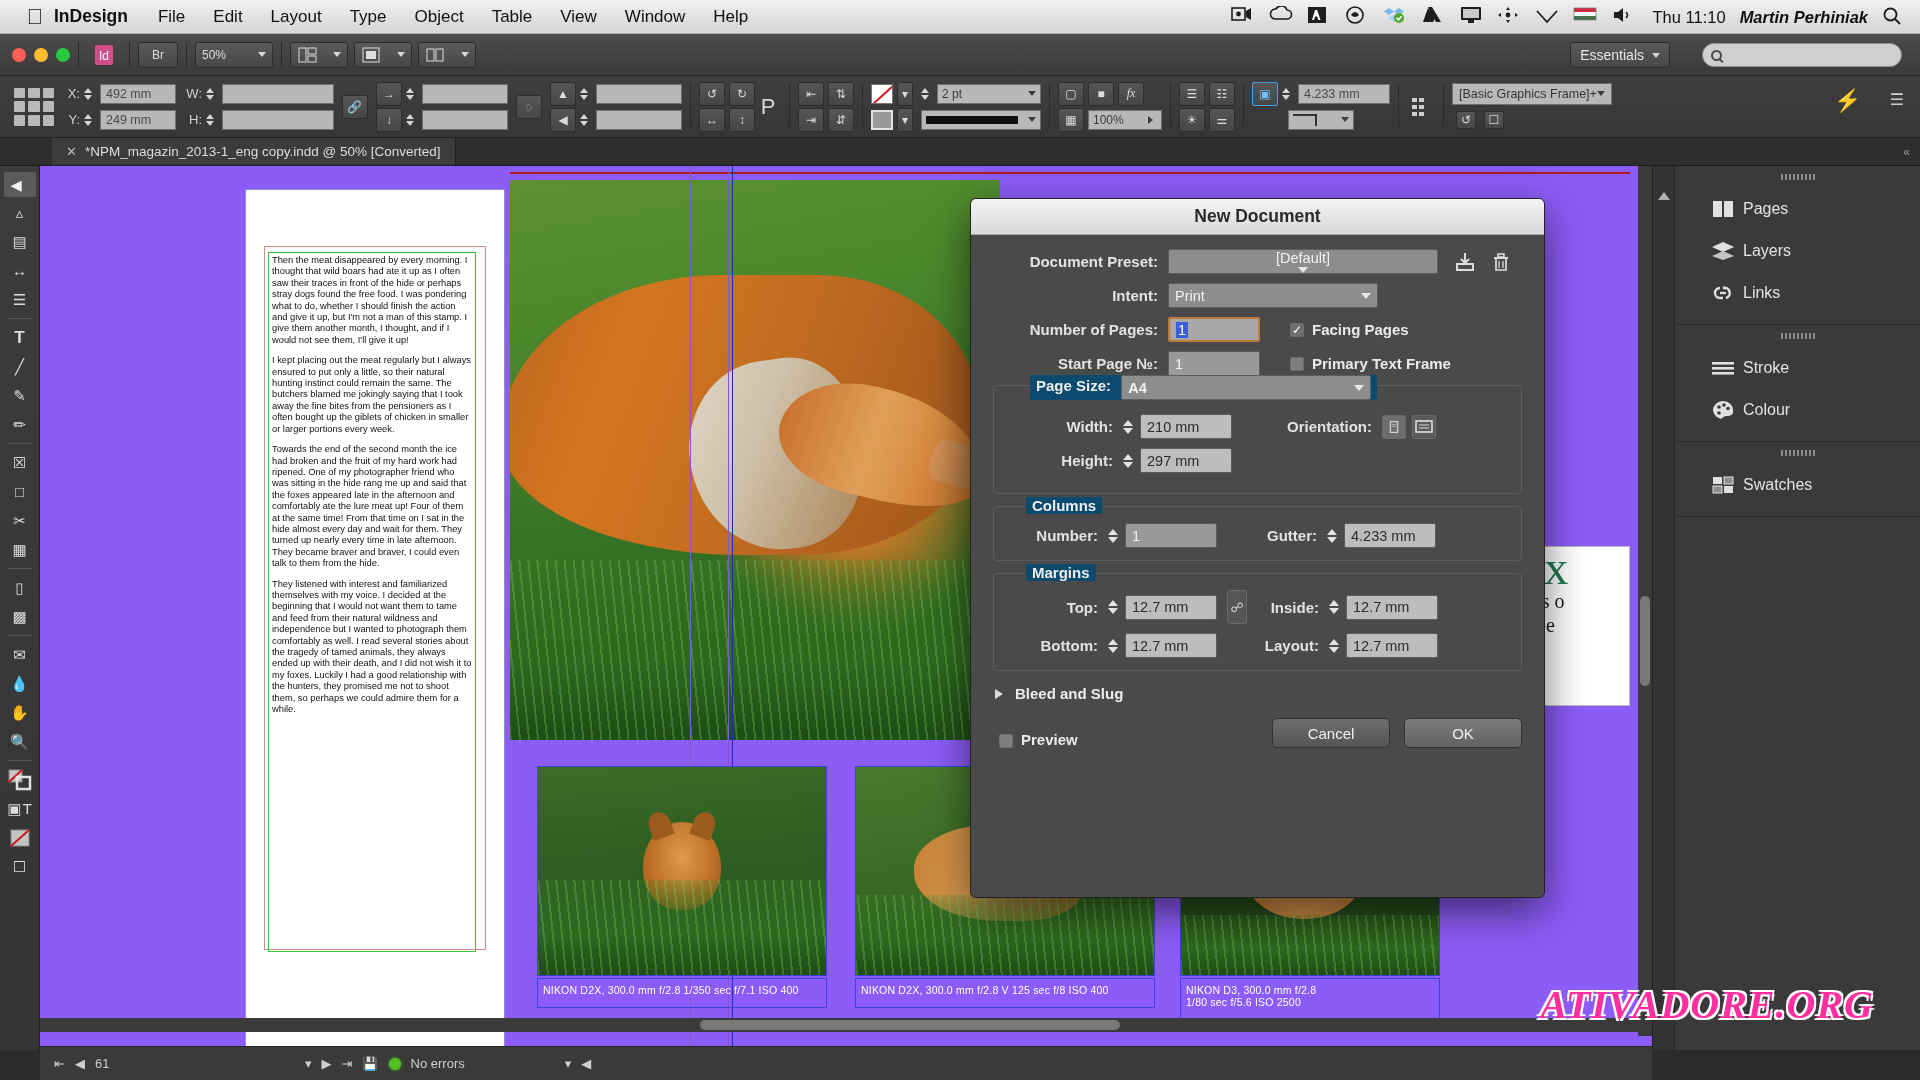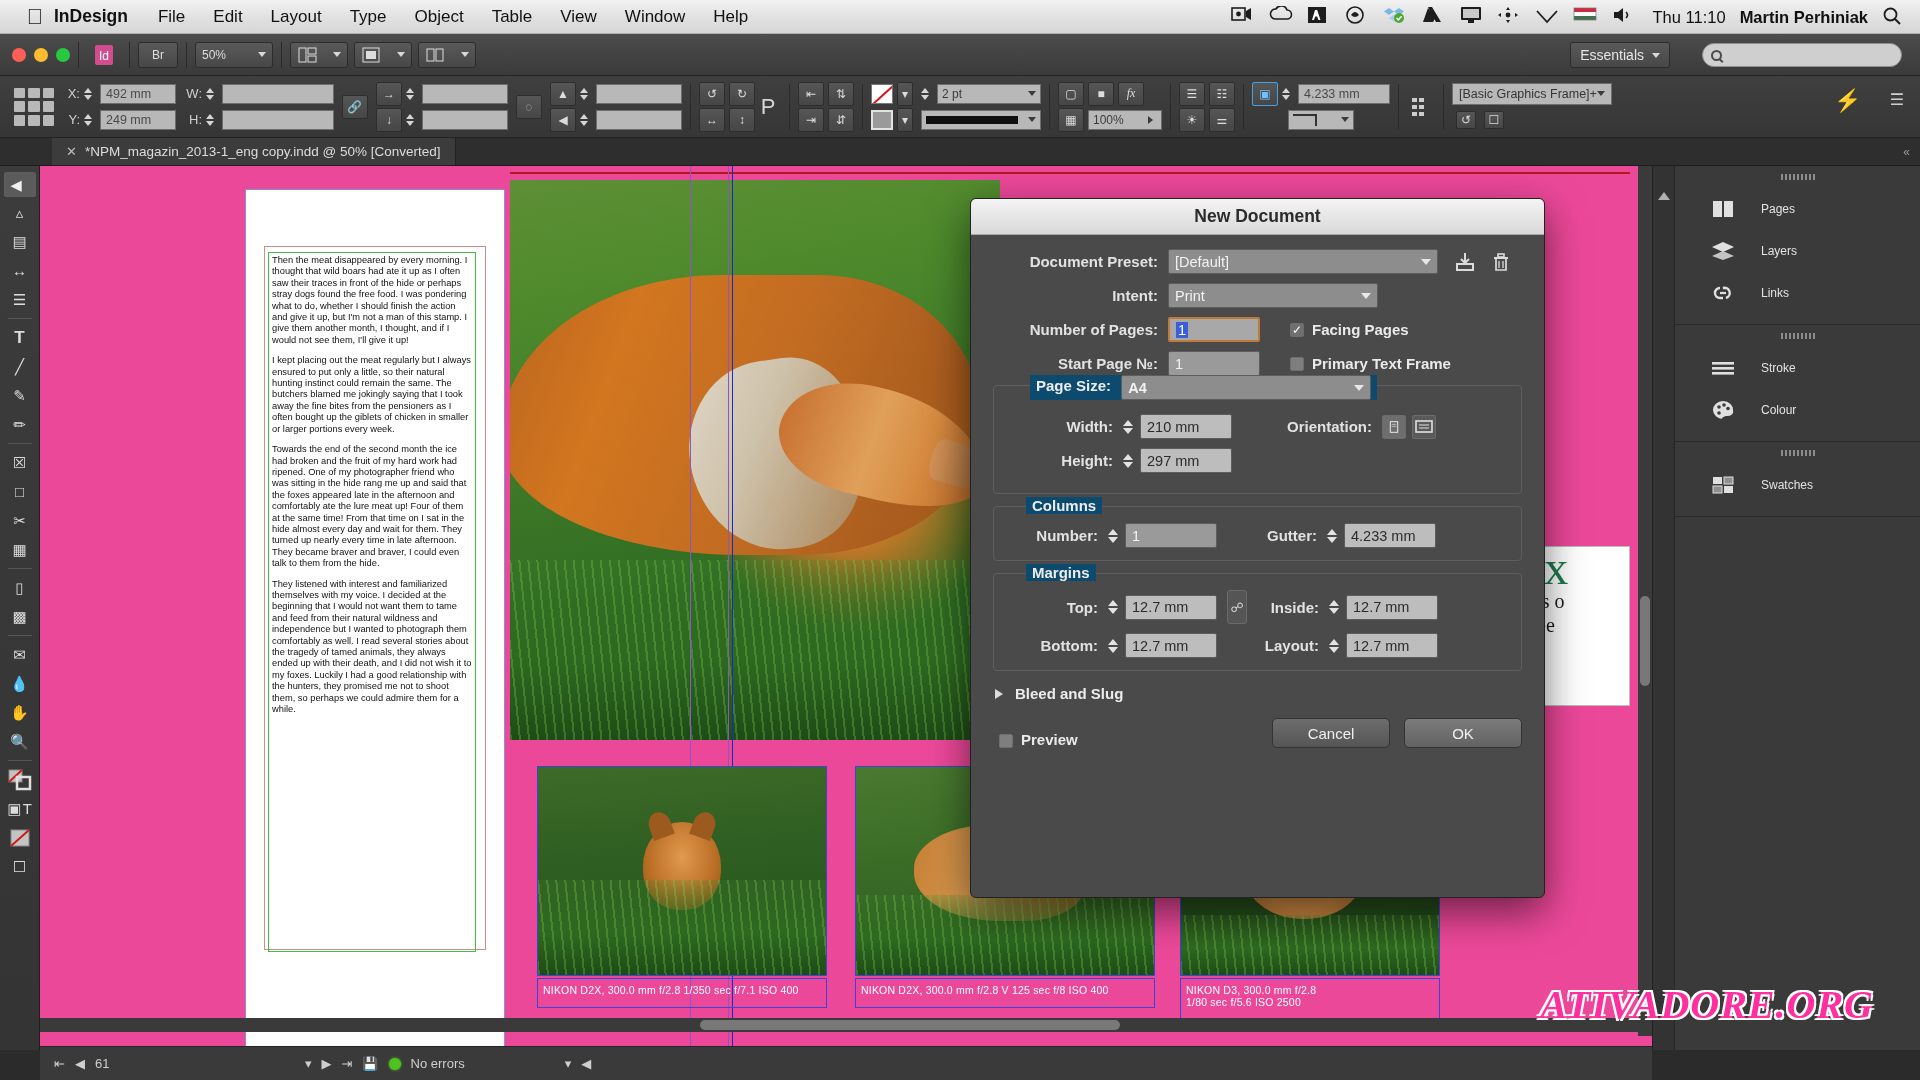--- a/index.html
+++ b/index.html
@@ -17,21 +17,21 @@
     background:linear-gradient(to bottom,#f2f2f2 0%,#e2e2e2 50%,#d6d6d6 100%);
     border-bottom:1px solid #b0b0b0;
     display:flex; align-items:center; color:#111; font-size:17px;
   }
   .apple-logo{ width:26px; margin-left:22px; font-size:22px; line-height:0.9; color:#1a1a1a; text-align:center;}
   .menubar .app-name{ font-weight:bold; margin:0 16px 0 6px; font-size:17.5px;}
   .menubar .mi{ margin:0 14px; font-size:17px; }
   .menubar .right{ position:absolute; right:14px; top:0; height:34px; display:flex; align-items:center; gap:14px;}
   .mb-ico{ width:24px; height:22px; display:inline-block; position:relative; }
   .clock{ font-size:16.5px; margin-left:4px; }
-  .uname{ font-size:16.5px; font-weight:bold; }
+  .uname{ font-size:16.5px; font-weight:bold;font-style:italic; }
 
   
   .titlebar{
     position:absolute; left:0; top:34px; width:1920px; height:42px;
     background:linear-gradient(to bottom,#4c4c4c,#3a3a3a);
     border-bottom:1px solid #222; display:flex; align-items:center;
   }
   .traffic{ display:flex; gap:8px; margin-left:12px;}
   .tl{ width:14px;height:14px;border-radius:50%;}
   .tl.r{background:#ff5f57;} .tl.y{background:#febc2e;} .tl.g{background:#28c840;}
@@ -98,21 +98,21 @@
   .toolbar{
     position:absolute;left:0;top:166px;width:40px;height:884px;
     background:linear-gradient(to bottom,#3c3c3c,#343434); border-right:1px solid #1f1f1f;
     display:flex;flex-direction:column;align-items:center;padding-top:6px;gap:2px;
   }
   .tool{ width:32px;height:27px;display:flex;align-items:center;justify-content:center;color:#dddddd;font-size:15px;border-radius:2px;}
   .tool.sel{ background:#5b5b5b;}
   .tsep{ width:24px;height:1px;background:#555;margin:3px 0;}
 
   
-  .canvas{ position:absolute;left:40px;top:166px;width:1612px;height:884px;background:#ec4899;overflow:hidden;}
+  .canvas{ position:absolute;left:40px;top:166px;width:1612px;height:884px;background:#8b5cf6;overflow:hidden;}
   .scrollv{position:absolute;right:0;top:0;width:14px;height:870px;background:#3a3a3a;}
   .scrollh{position:absolute;left:0;bottom:18px;width:1598px;height:14px;background:#3a3a3a;}
   .scrollh .thumb{position:absolute;left:660px;top:2px;width:420px;height:10px;background:#787878;border-radius:5px;}
   .scrollv .thumb{position:absolute;left:2px;top:430px;width:10px;height:90px;background:#787878;border-radius:5px;}
 
   .page-left{
     position:absolute;left:205px;top:23px;width:260px;height:858px;background:#ffffff;
     border:1px solid #8d8dd6;
   }
   .page-left .marg{position:absolute;left:18px;top:56px;right:18px;bottom:96px;border:1px solid #d08c8c;}
@@ -204,21 +204,21 @@
 
   
   .dock{
     position:absolute;right:0;top:166px;width:268px;height:884px;background:#3a3a3a;border-left:1px solid #222;
   }
   .dock-rail{position:absolute;left:0;top:0;width:22px;height:884px;background:#333;border-right:1px solid #262626;}
   .rail-arrow{position:absolute;left:5px;top:26px;width:0;height:0;border-left:6px solid transparent;border-right:6px solid transparent;border-bottom:8px solid #b0b0b0;}
   .pgroup{ border-bottom:1px solid #2a2a2a; padding:6px 0 10px 0; }
   .grip{ width:34px;height:6px;margin:2px auto 8px auto;
          background:repeating-linear-gradient(to right,#8c8c8c 0 2px, rgba(0,0,0,0) 2px 4px);}
-  .pitem{ height:42px;display:flex;align-items:center;gap:26px;padding-left:36px;color:#e3e3e3;font-size:12px;}
+  .pitem{ height:42px;display:flex;align-items:center;gap:8px;padding-left:36px;color:#e3e3e3;font-size:16px;}
   .picon{ width:24px;height:22px;display:flex;align-items:center;justify-content:center;color:#e0e0e0;}
 
   
   .dlg{
     position:absolute;left:970px;top:198px;width:575px;height:700px;
     background:#4a4a4a;border:1px solid #222;border-radius:6px;
     box-shadow:0 14px 40px rgba(0,0,0,.55);
   }
   .dlg-title{
     height:36px;border-radius:5px 5px 0 0;
@@ -864,21 +864,21 @@
       </div>
     </div>
   </div>
 
   <div class="dlg">
     <div class="dlg-title">New Document</div>
     <div class="dlg-body">
 
       <div class="row">
         <span class="lab">Document Preset:</span>
-        <span class="sel" style="width:270px;">
+        <span class="sel" style="width:270px;flex-direction:column;">
           <span>[Default]</span>
           <span class="ar"></span>
         </span>
         <span class="iconbtn" style="margin-left:14px;">
           <svg width="22" height="20" viewBox="0 0 22 20">
               <path d="M11 1 L11 10 M7 7 L11 11 L15 7" stroke="#dcdcdc" stroke-width="2" fill="none"></path>
               <rect x="3" y="12" width="16" height="6" fill="none" stroke="#dcdcdc" stroke-width="2"></rect>
             </svg>
         </span>
         <span class="iconbtn" style="margin-left:10px;">

